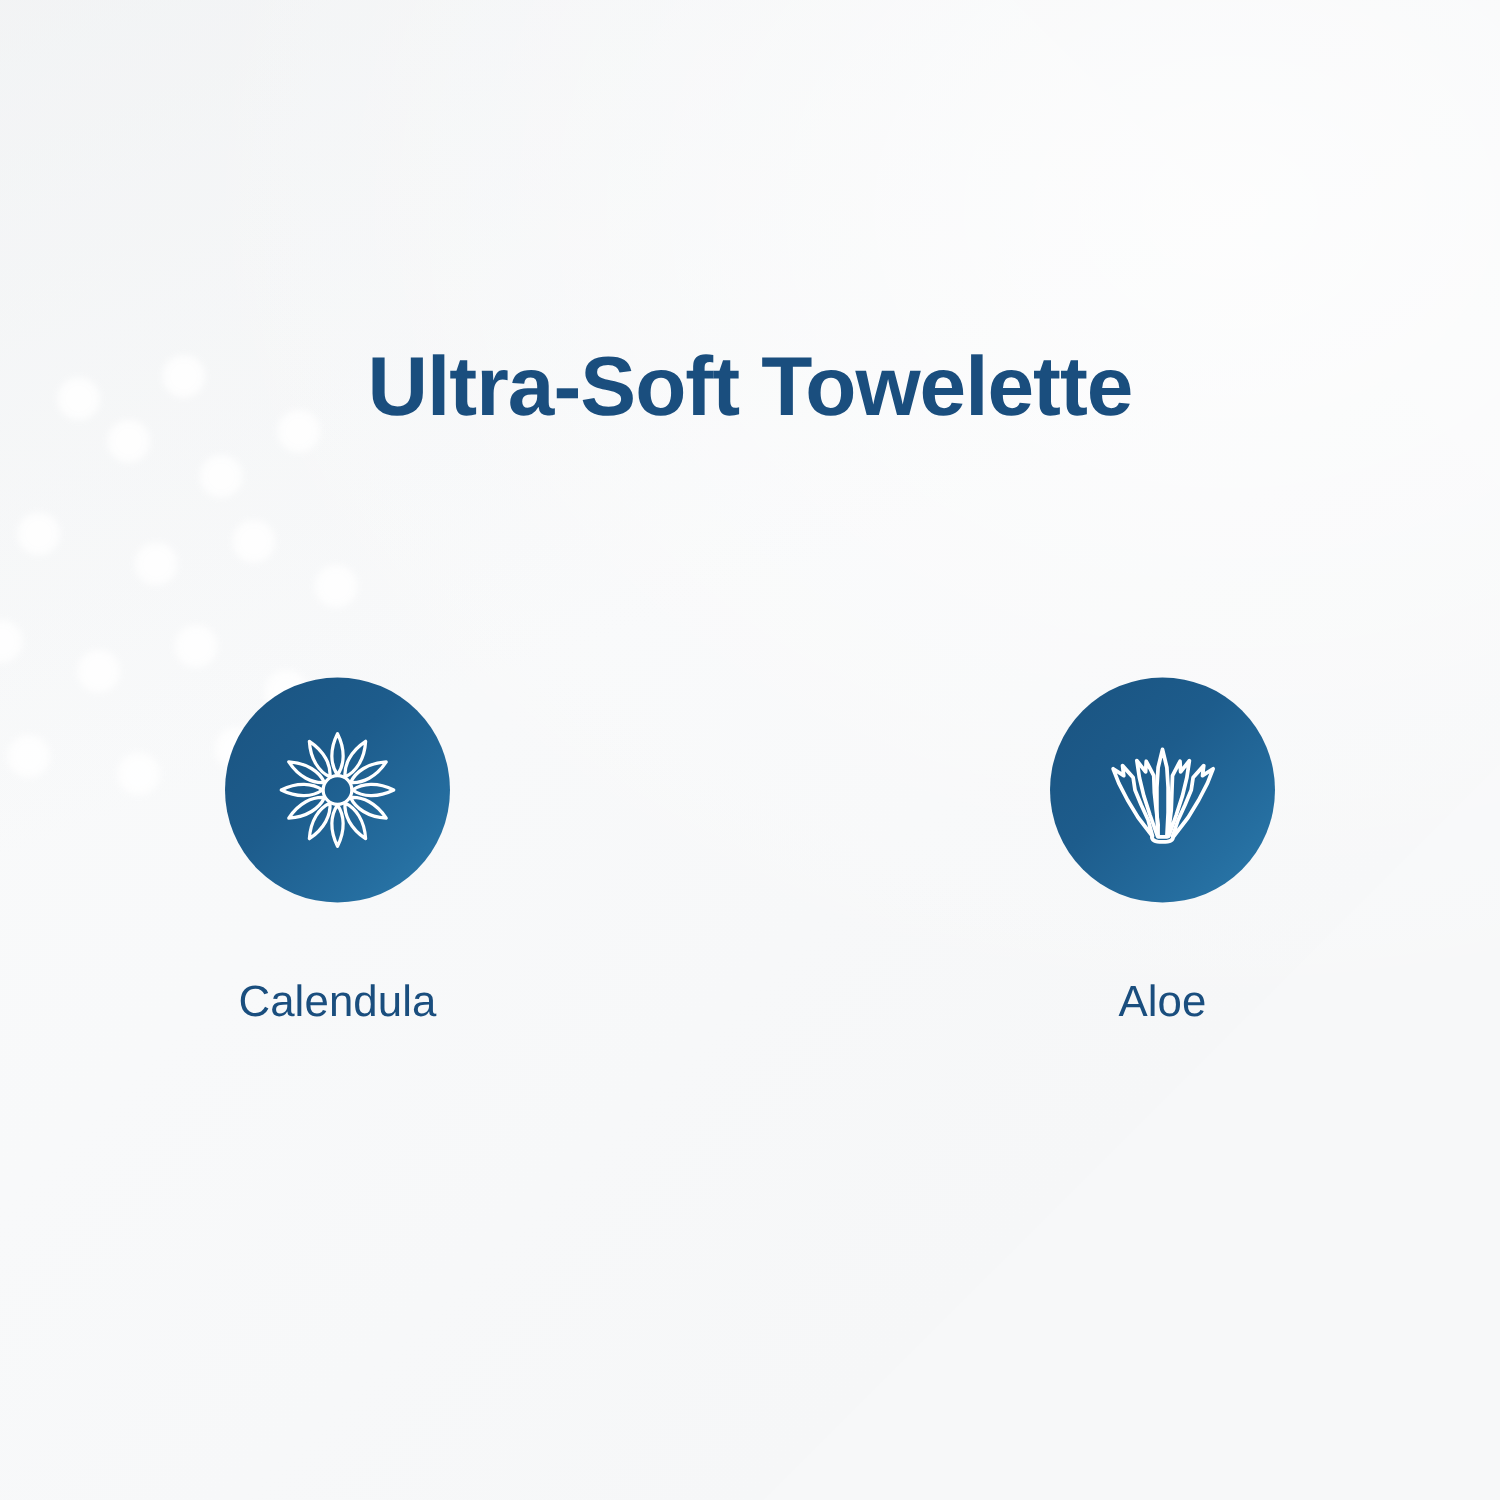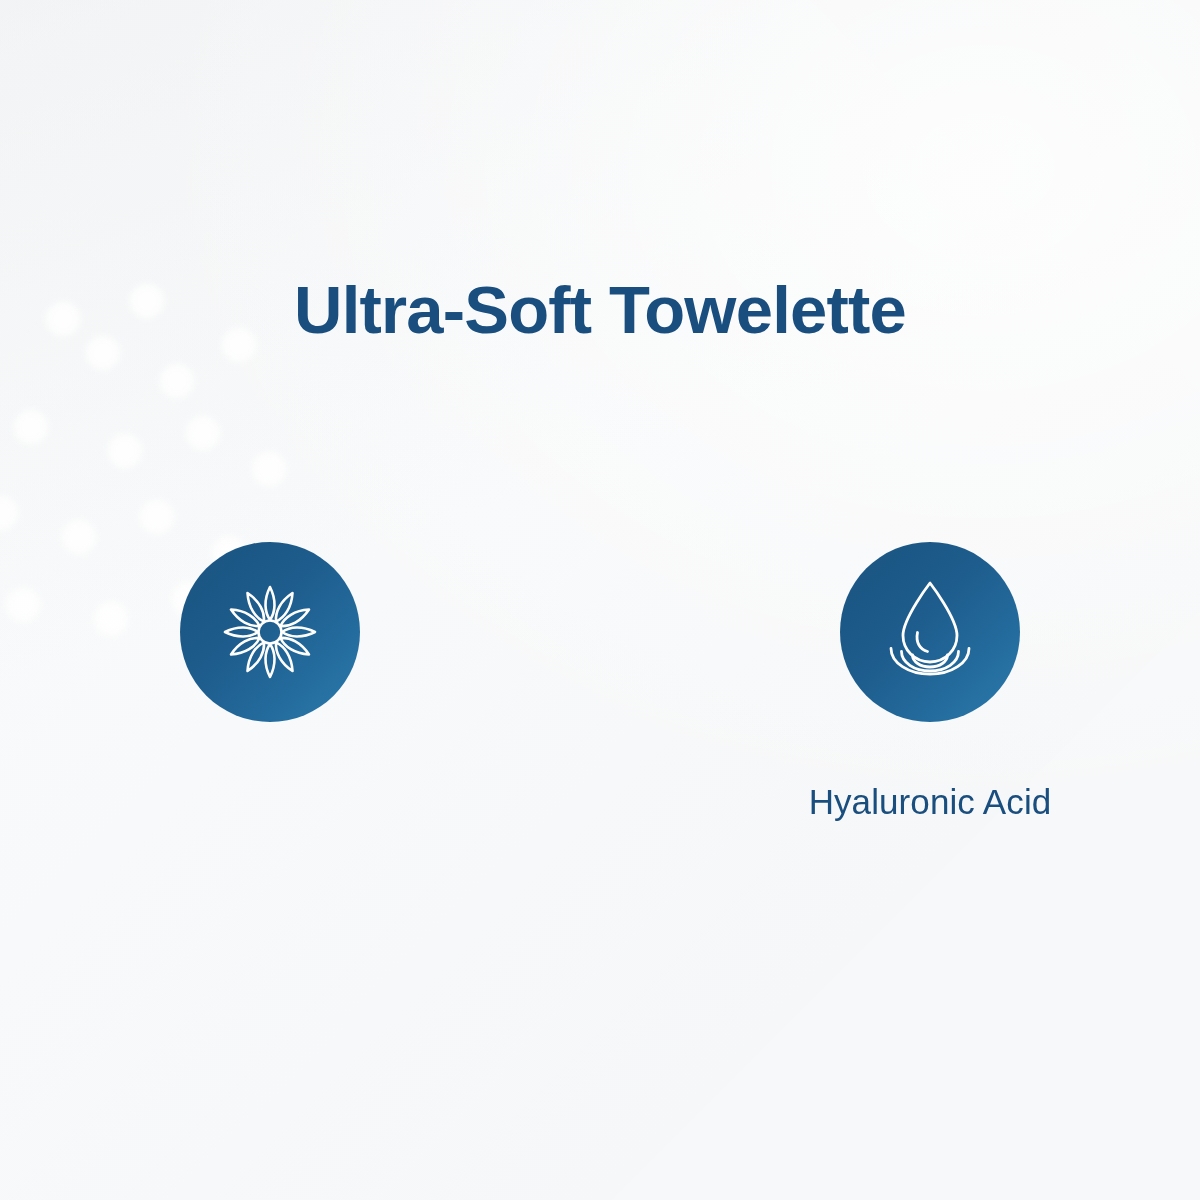--- a/index.html
+++ b/index.html
@@ -226,35 +226,45 @@
               <path d="M62 50 C56.5 42 55.5 30 62 17 C68.5 30 67.5 42 62 50 Z"></path>
             </g>
             <g transform="rotate(330 62 62)">
               <path d="M62 50 C56.5 42 55.5 30 62 17 C68.5 30 67.5 42 62 50 Z"></path>
             </g>
 
             <circle cx="62" cy="62" r="11.5"></circle>
           </g>
         </svg>
       </div>
+      <div class="ingredient-label">Calendula</div>
     </div>
+
 
     <div class="ingredient">
       <div class="icon-circle">
         <svg width="124" height="124" viewBox="0 0 124 124" fill="none">
-          <g stroke="#ffffff" stroke-width="2.8" stroke-linejoin="round" stroke-linecap="round" fill="none">
-
-            <path d="M62 13 C62 13 35 48 35 65.5 C35 80.4 47.1 92 62 92 C76.9 92 89 80.4 89 65.5 C89 48 62 13 62 13 Z"></path>
-
-            <path d="M49.5 62.5 C47.5 72.5 52 79.5 59.5 81.5"></path>
-
-            <path d="M44.5 85 C44.5 91.6 52.3 97 62 97 C71.7 97 79.5 91.6 79.5 85"></path>
-            <path d="M33.5 81.5 C33.5 92.3 46.2 101 62 101 C77.8 101 90.5 92.3 90.5 81.5"></path>
-            <path d="M23 78.5 C23 92.7 40.5 104.2 62 104.2 C83.5 104.2 101 92.7 101 78.5"></path>
+          <g stroke="#ffffff" stroke-width="3" stroke-linejoin="round" stroke-linecap="round" fill="none">
+
+            <path d="M54 99 L42.5 84 L34 70 L27 56.5 L22.5 45 L31 50.5 L30 42.5
+                     L38.5 52 L40 62 L45 74 L50.5 86 Z"></path>
+
+            <path d="M58 99 L52 82 L47 66.5 L43.5 52 L41.5 38.5 L48.5 47.5
+                     L49 39 L55 50.5 L55.5 64 L57 78 L58.5 90 Z"></path>
+
+            <path d="M58.5 99.5 L57.5 80 L57.5 60 L58.5 44 L62 29.5 L65.5 44
+                     L66.5 60 L66.5 80 L65.5 99.5 Z"></path>
+
+            <path d="M66 99 L67.5 90 L69 78 L69.5 64 L70 50.5 L76 39 L76.5 47.5
+                     L83.5 38.5 L81.5 52 L78 66.5 L73 82 L67 99 Z"></path>
+
+            <path d="M70 99 L74.5 86 L80 74 L85 62 L86.5 52 L95 42.5 L94 50.5
+                     L102.5 45 L98 56.5 L91 70 L82.5 84 L71 99 Z"></path>
+
+            <path d="M53.5 99.5 C53.5 102 56.5 103.5 62 103.5 C67.5 103.5 70.5 102 70.5 99.5"></path>
           </g>
         </svg>
       </div>
-      <div class="ingredient-label">Hyaluronic Acid</div>
+      <div class="ingredient-label">Aloe</div>
     </div>
-
 
   </div>
 </div>
 
 </body></html>

